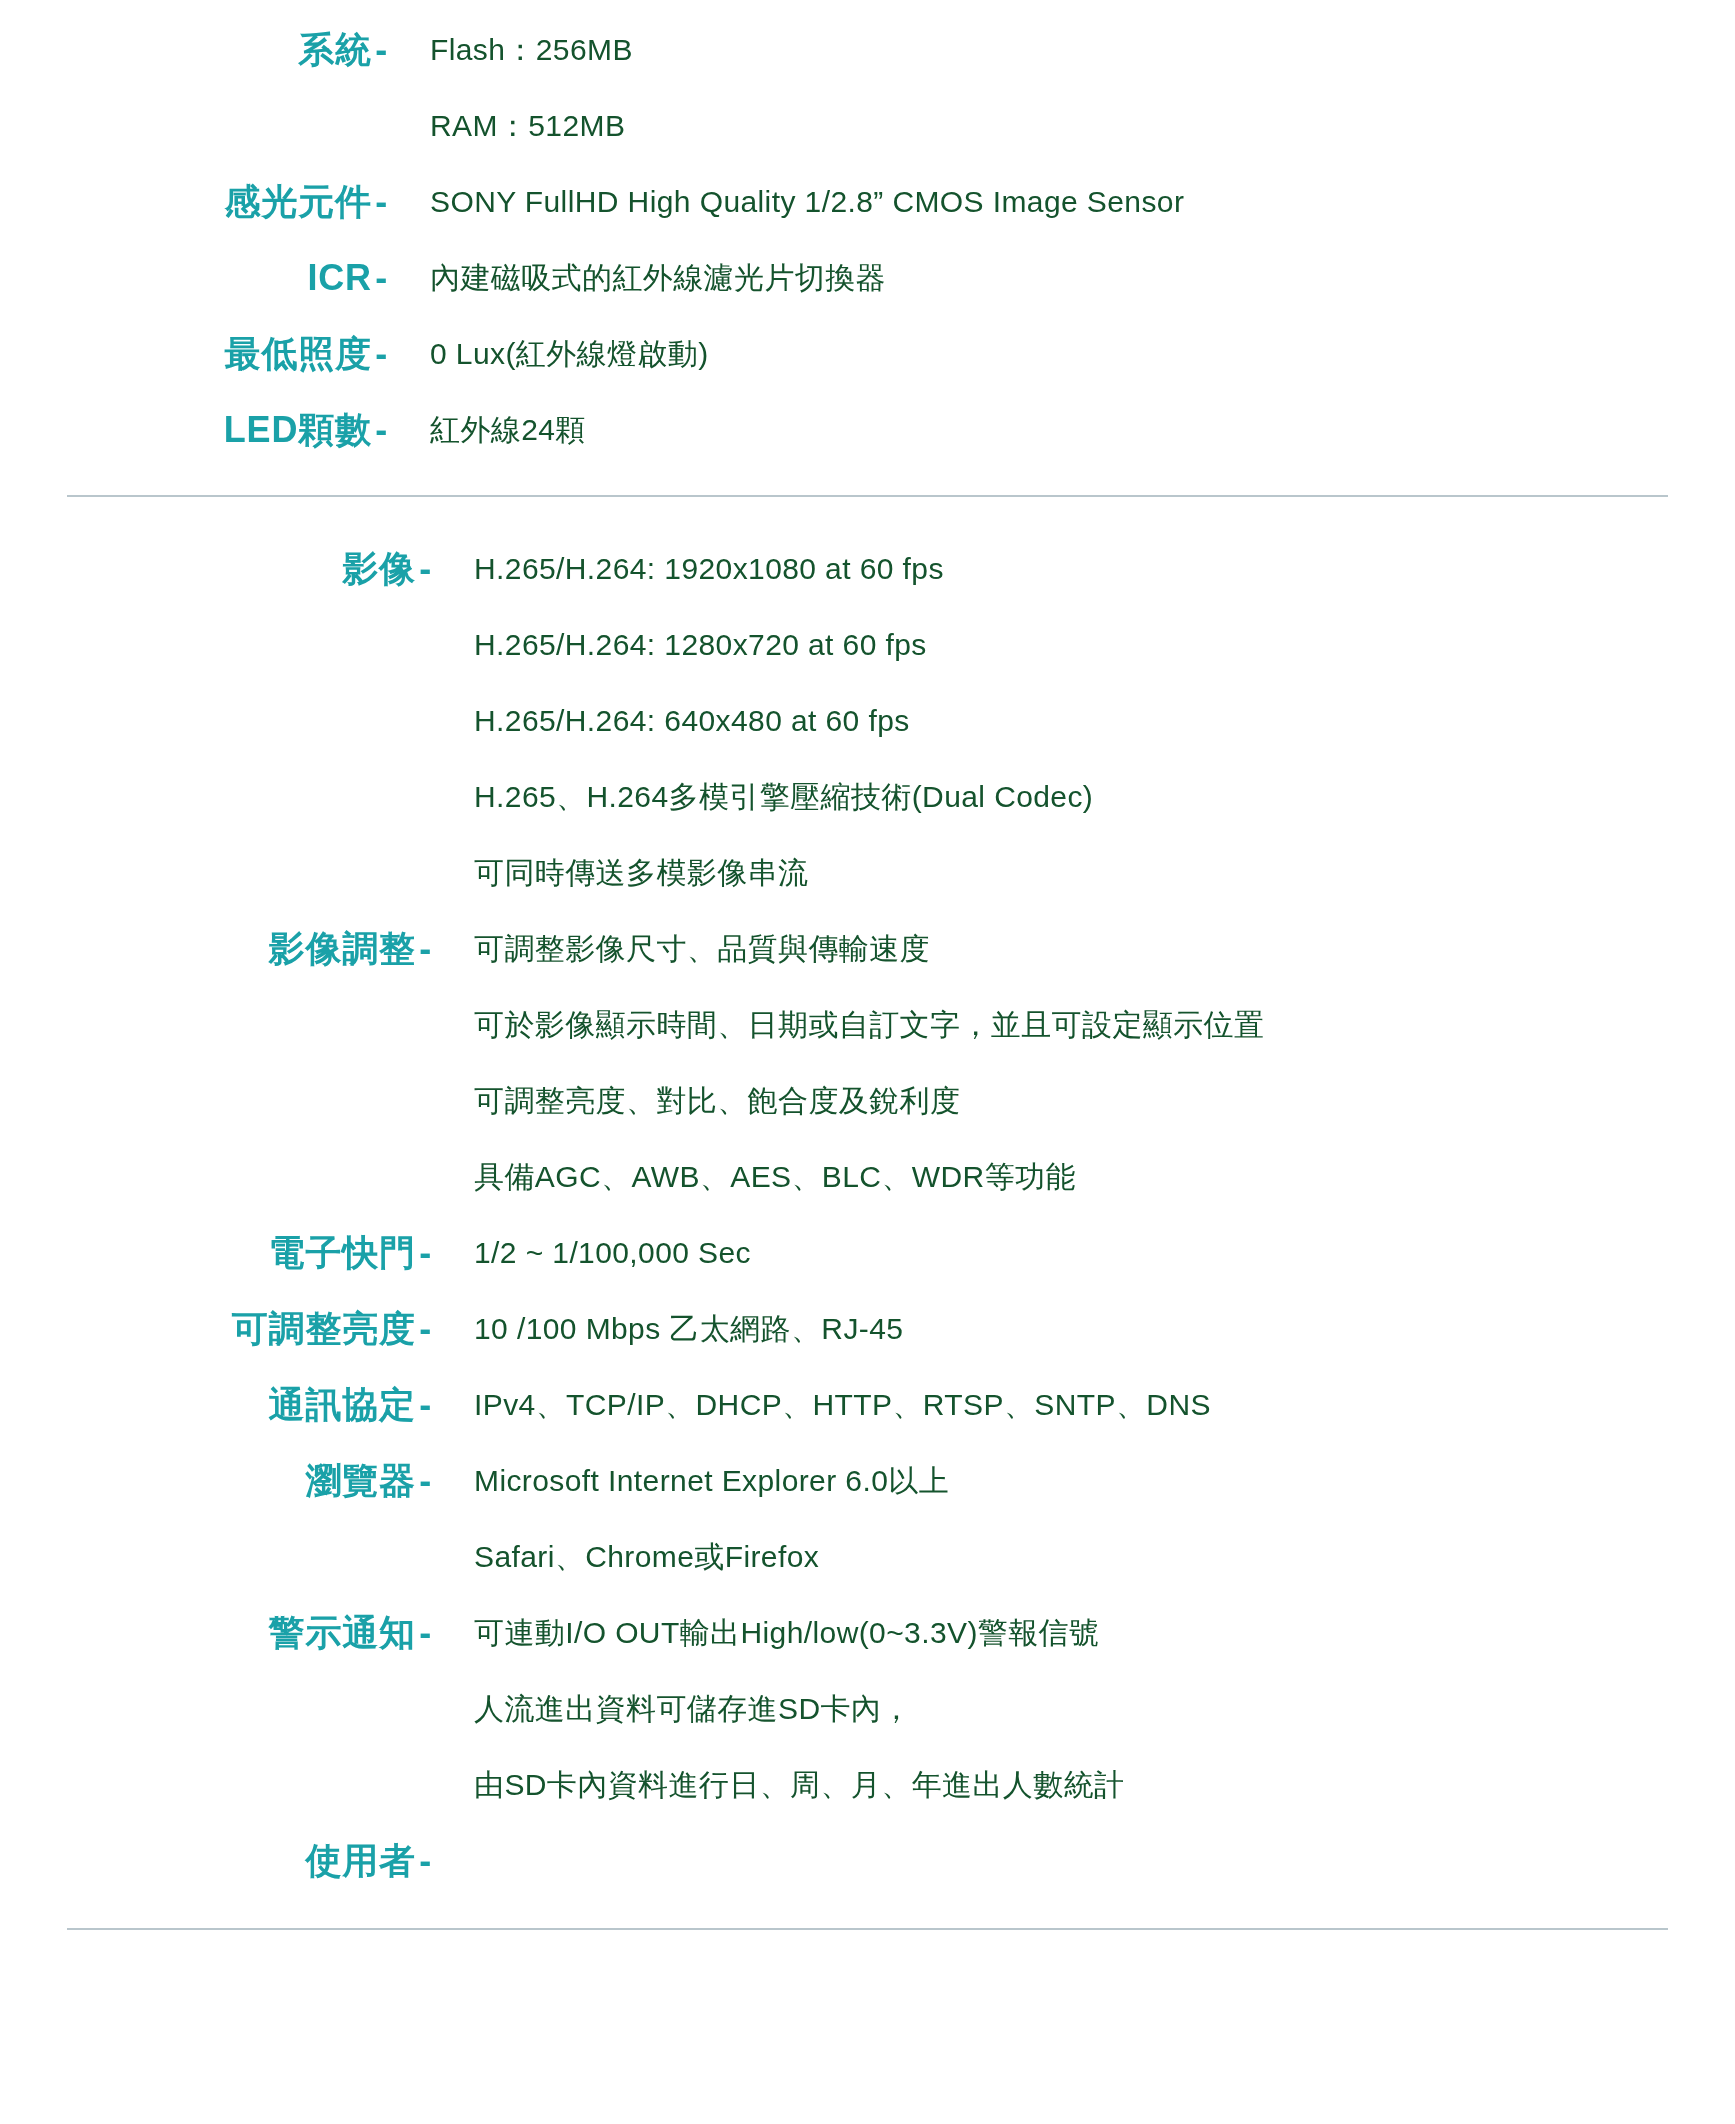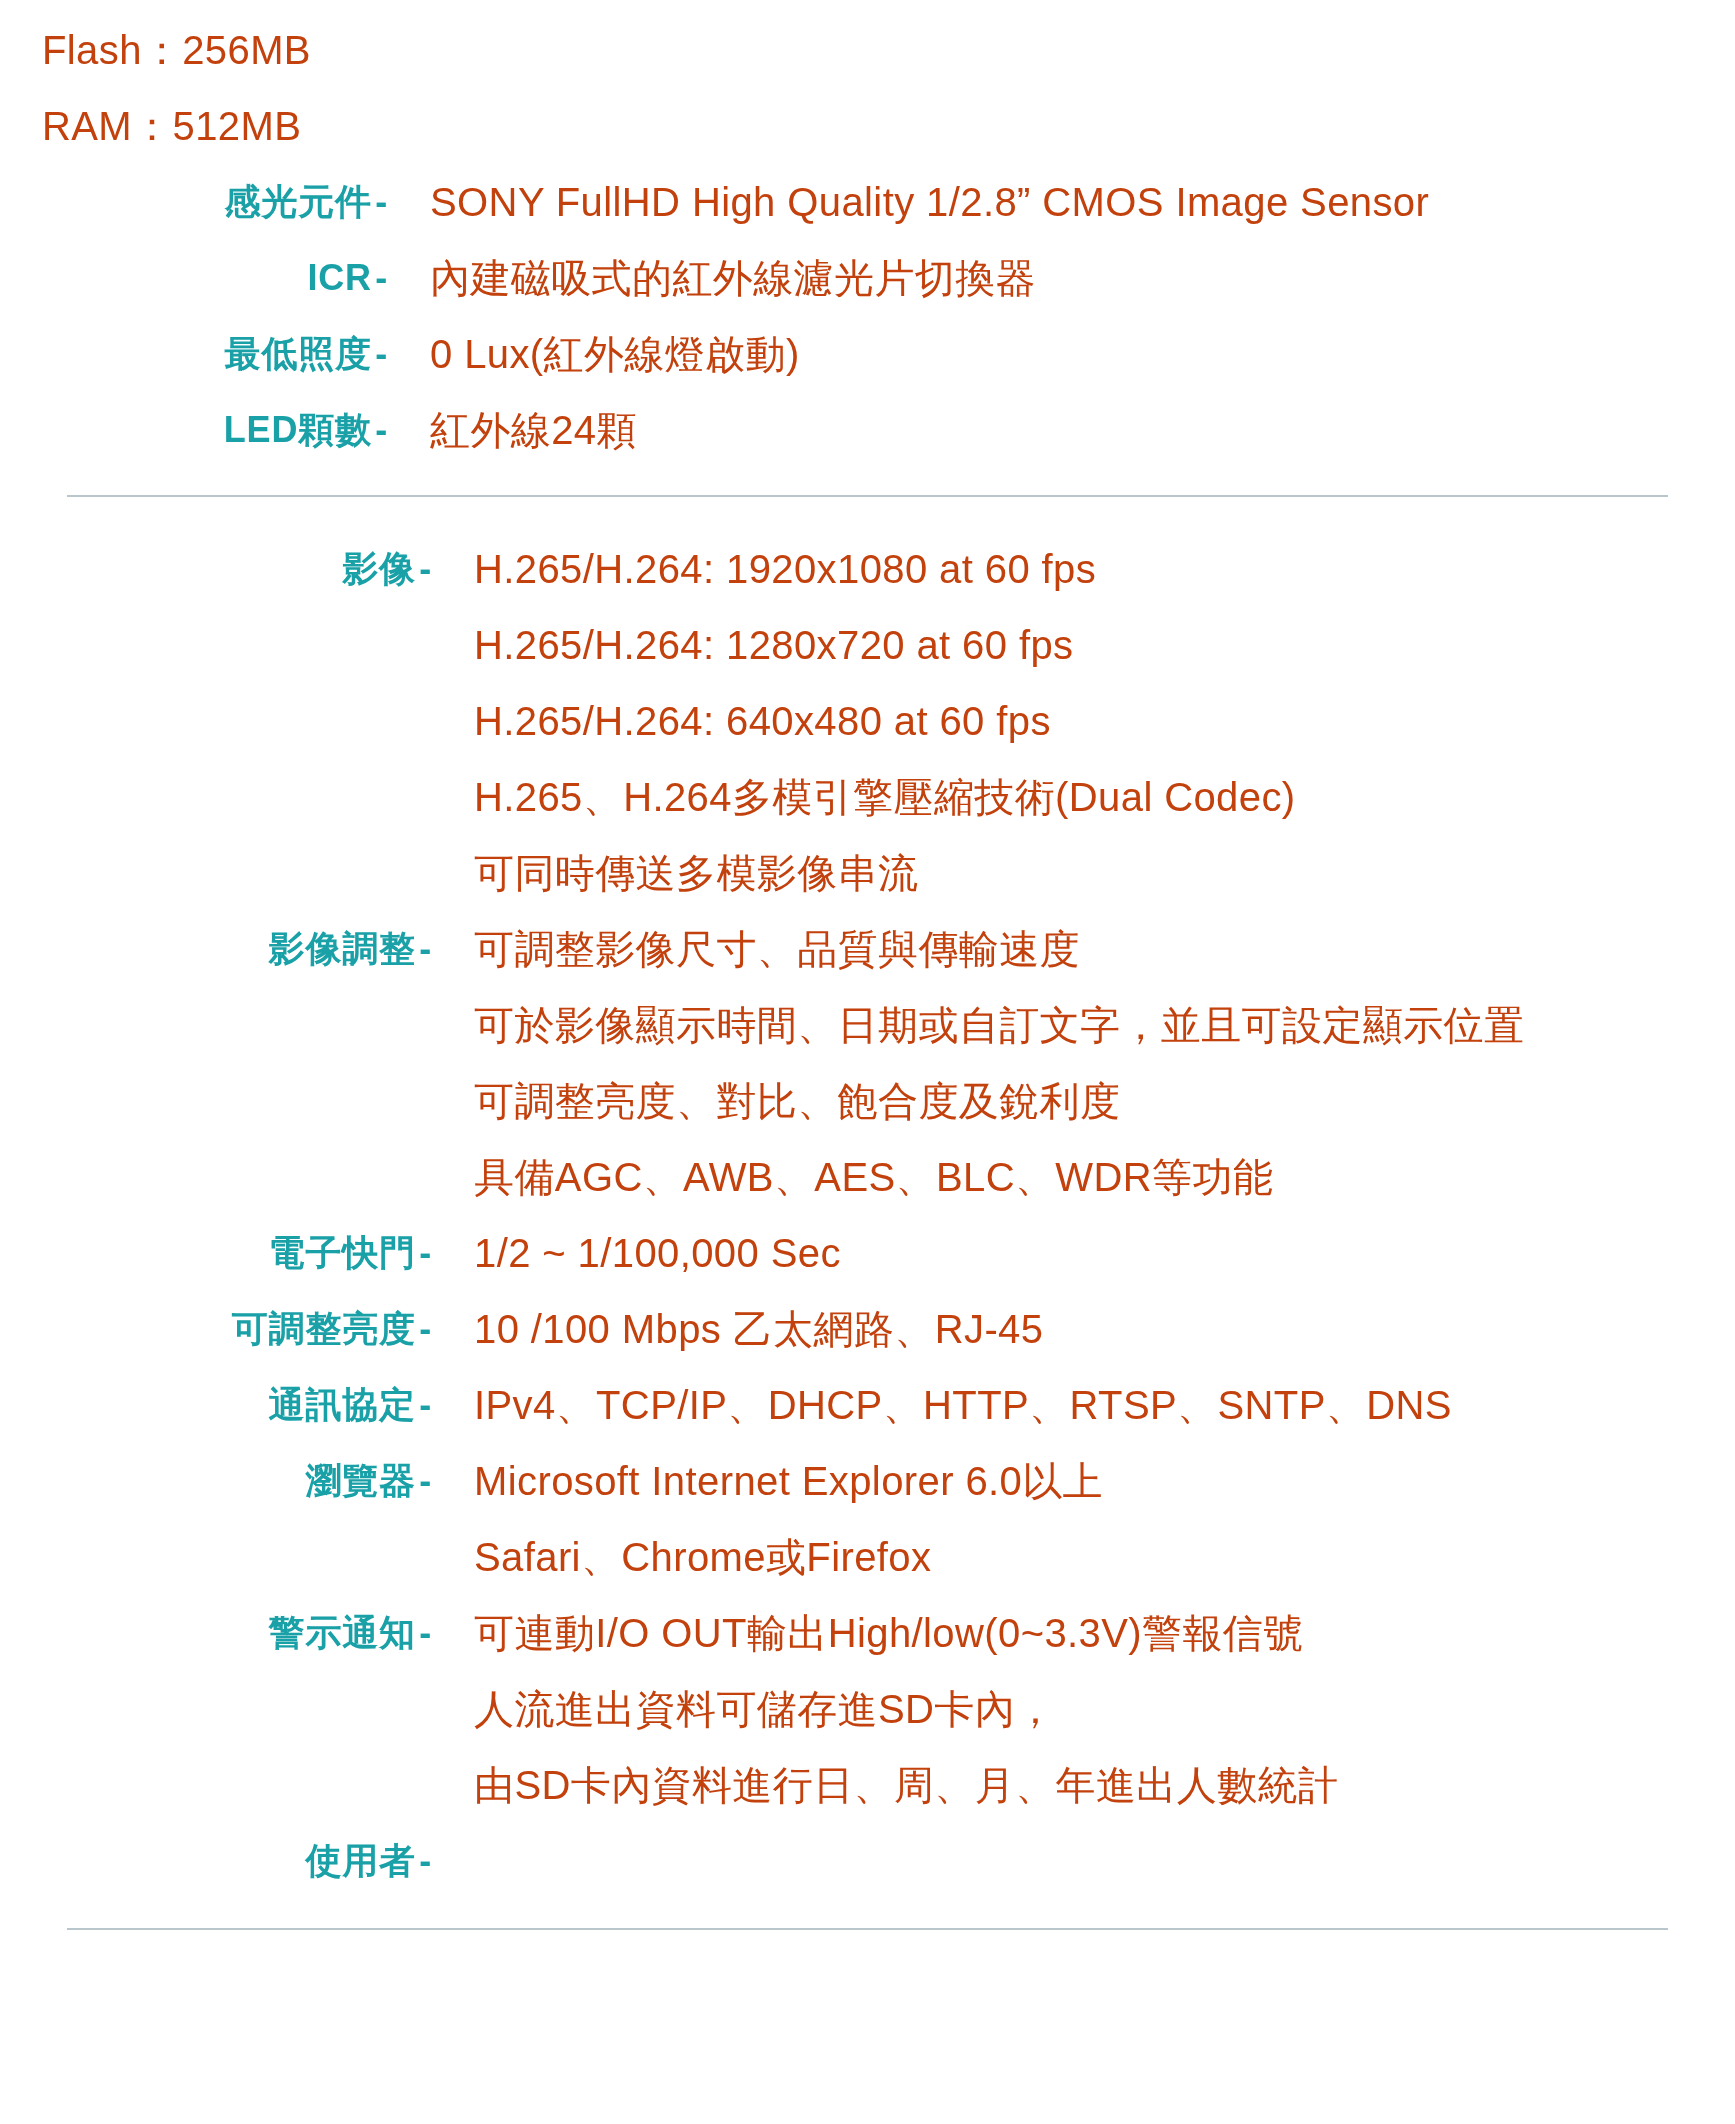--- a/index.html
+++ b/index.html
@@ -47,23 +47,23 @@
     display: inline-block;
     padding-left: 3.4px;
     color: #1aa1a8;
   }
   .spec-values {
     flex: 1 1 auto;
     padding-left: 42px;
     box-sizing: border-box;
   }
   .spec-value {
-    font-size: 40px;
+    font-size: 30px;
     line-height: 76px;
-    color: #c2410c;
+    color: #14532d;
     letter-spacing: 0.4px;
     white-space: nowrap;
   }
   .divider {
     height: 2.5px;
     background: #b9c6cc;
     margin: 27px 67px 25px 67px;
     width: calc(100% - 135px);
   }
   .divider.bottom {
@@ -79,20 +79,21 @@
   }
 </style>
 </head>
 <body>
 
 <div class="sheet">
 
   <div class="spec-section block-top">
 
     <div class="spec-row">
+      <div class="spec-label"><span>系統</span><span class="dash">-</span></div>
       <div class="spec-values">
         <div class="spec-value">Flash：256MB</div>
         <div class="spec-value">RAM：512MB</div>
       </div>
     </div>
 
     <div class="spec-row">
       <div class="spec-label"><span>感光元件</span><span class="dash">-</span></div>
       <div class="spec-values">
         <div class="spec-value">SONY FullHD High Quality 1/2.8” CMOS Image Sensor</div>

